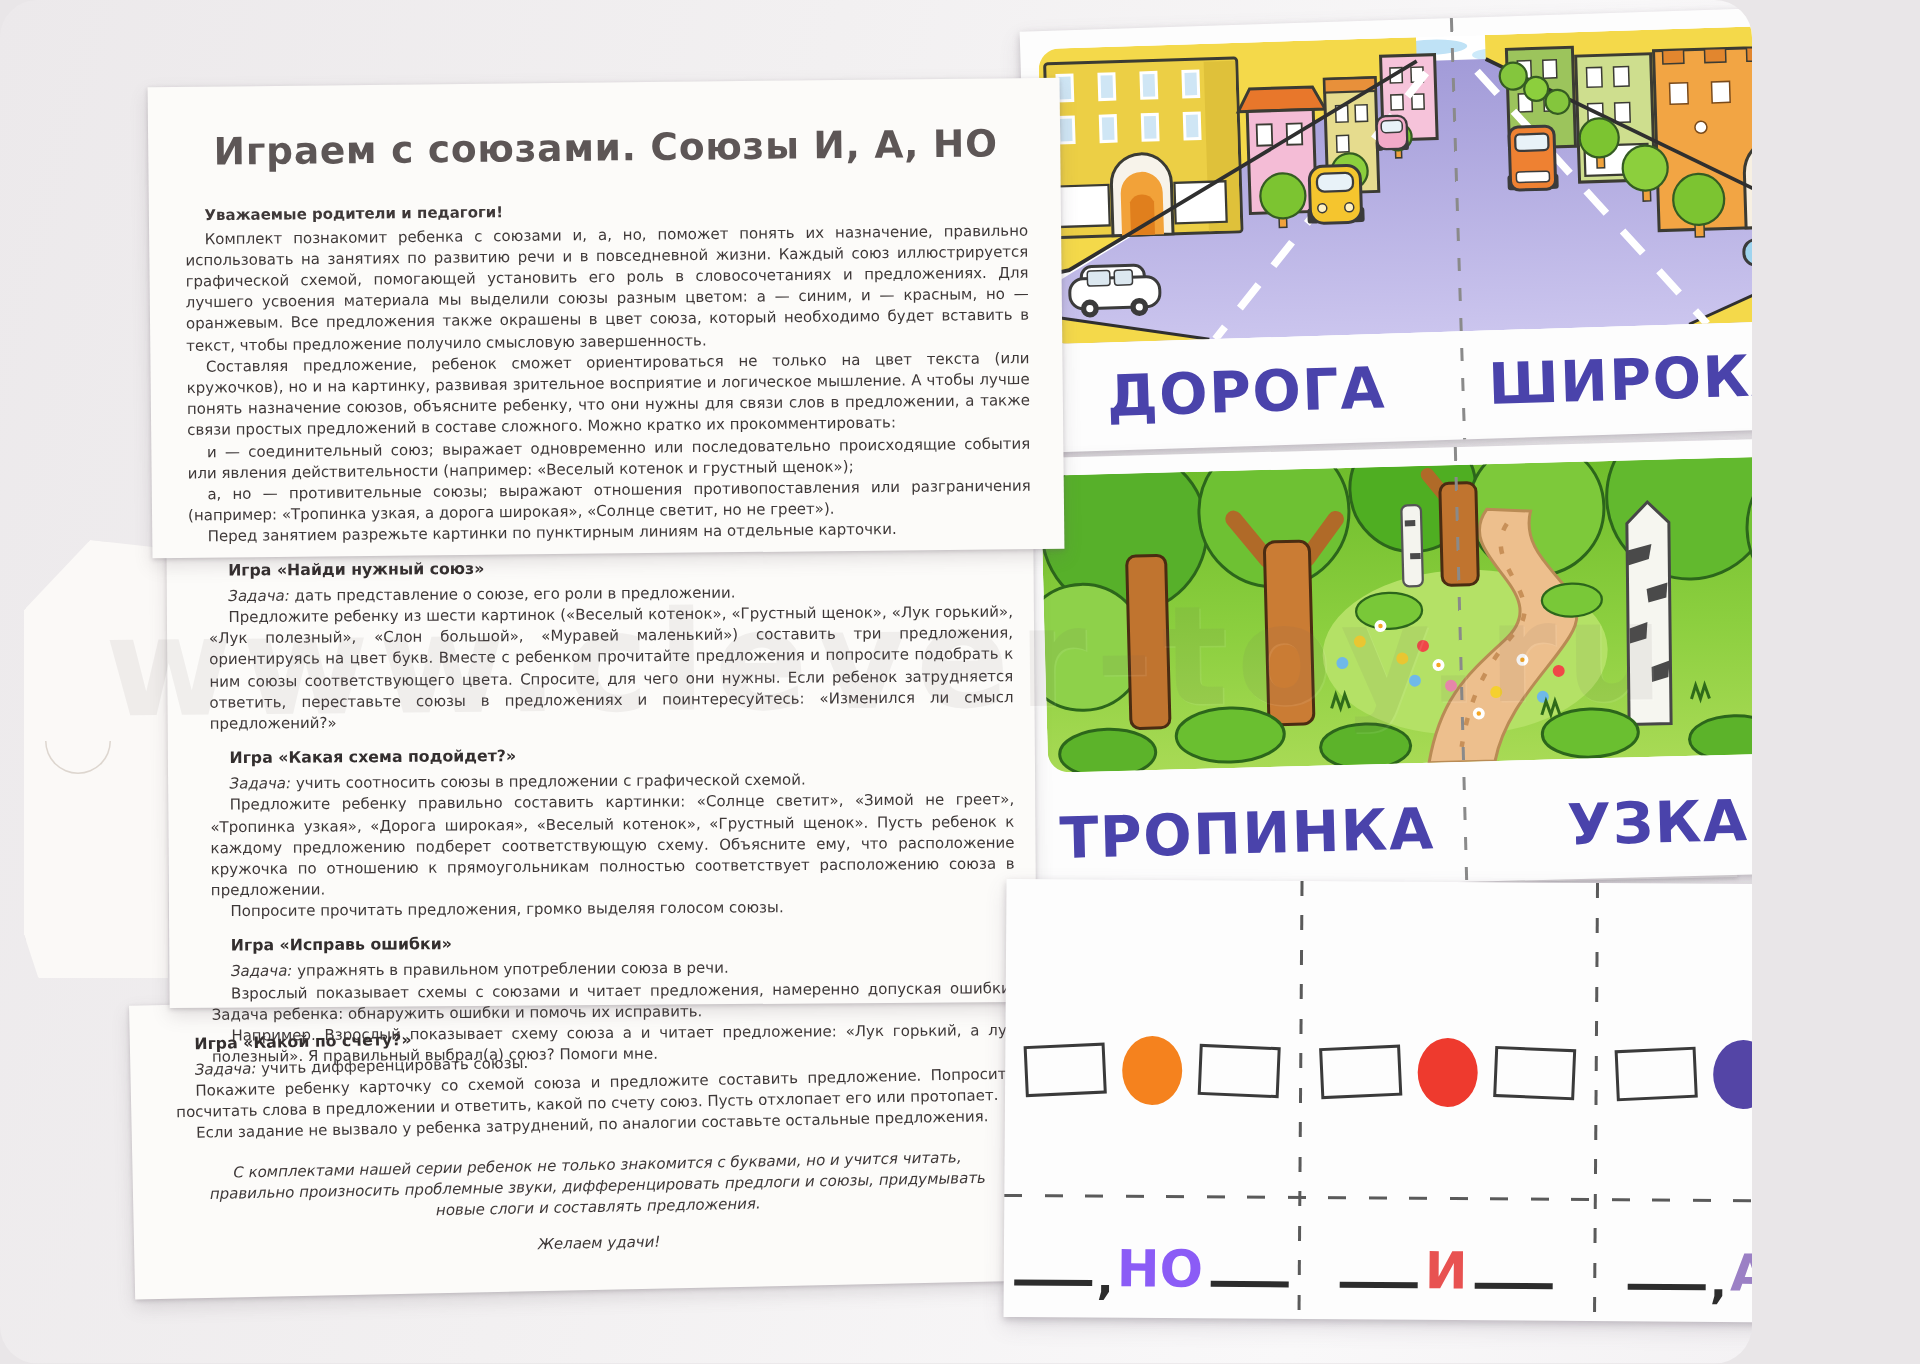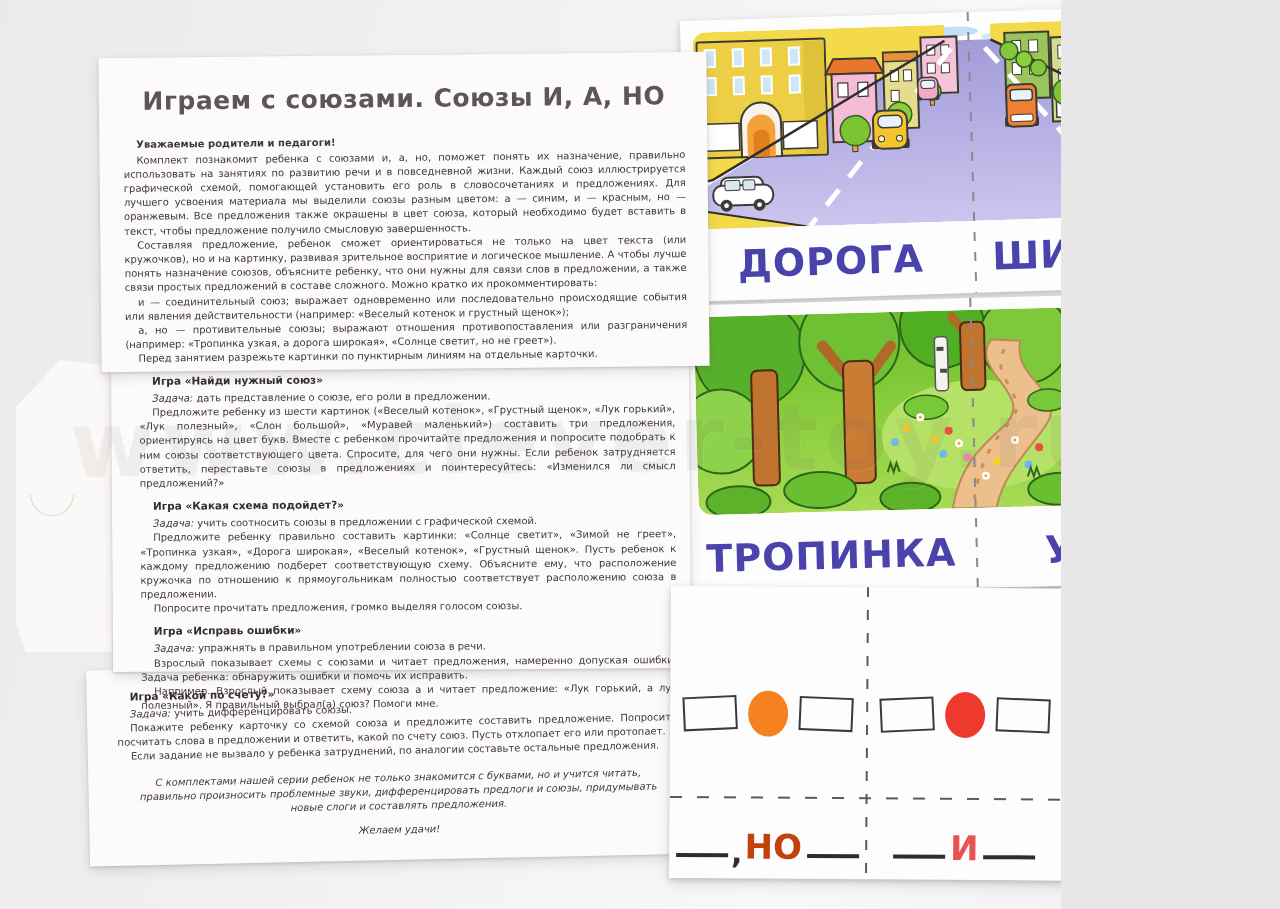--- a/index.html
+++ b/index.html
@@ -1,18 +1,18 @@
 <!DOCTYPE html>
 <html><head>
 <meta charset="utf-8">
 <style>
   html,body{margin:0;padding:0;background:#e9e6e8;}
-  .scene{position:relative;width:1061px;height:909px;overflow:hidden;
+  .scene{position:relative;width:1168px;height:909px;overflow:hidden;
     background:linear-gradient(105deg,#ece9eb 0%,#f2f0f1 40%,#f9f8f9 78%,#f4f2f4 100%);
-    font-family:"DejaVu Sans",sans-serif;}
+    font-family:"DejaVu Sans",sans-serif;border-radius:25px;}
   
   .sheet{position:absolute;background:#fcfbf9;color:#3e3838;
     box-shadow:0 1px 3px rgba(100,90,100,.28),0 5px 12px rgba(100,90,100,.18);
     font-size:10px;line-height:1.42;text-align:justify;}
   .sheet p{margin:0;text-indent:13px;}
   .sheet h3{font-size:10.5px;margin:8px 0 3px;text-indent:13px;text-align:left;color:#332e2e;}
   .task-lead{font-style:italic;margin-top:12px;}
   .sheet1{left:100px;top:55px;width:608px;height:314px;z-index:5;transform:rotate(-0.6deg);padding:12px 22px 0 24px;box-sizing:border-box;}
   .sheet1 h1{font-size:25px;font-weight:bold;color:#5d5656;text-align:center;letter-spacing:.5px;margin:14px 0 18px;font-family:"DejaVu Sans",sans-serif;}
   .greeting{font-weight:bold;text-indent:13px;margin-bottom:2px !important;text-align:left;}
@@ -355,21 +355,21 @@
         <span class="s-rect"></span>
       </div>
     </div>
     <div class="vcut3" style="left:33.3%"></div>
     <div class="vcut3" style="left:66.6%"></div>
     <div class="hcut3"></div>
     <div class="scheme-text-row">
       <div class="t-group">
         <span class="u-line"></span>
           <span class="comma">,</span>
-          <span class="conj" style="color: #c2410c;">НО</span>
+          <span class="conj" style="color: #8b5cf6;">НО</span>
           <span class="u-line"></span>
       </div>
       <div class="t-group">
         <span class="u-line"></span>
           <span class="comma"></span>
           <span class="conj" style="color: rgb(232, 82, 81);">И</span>
           <span class="u-line"></span>
       </div>
       <div class="t-group">
         <span class="u-line"></span>

